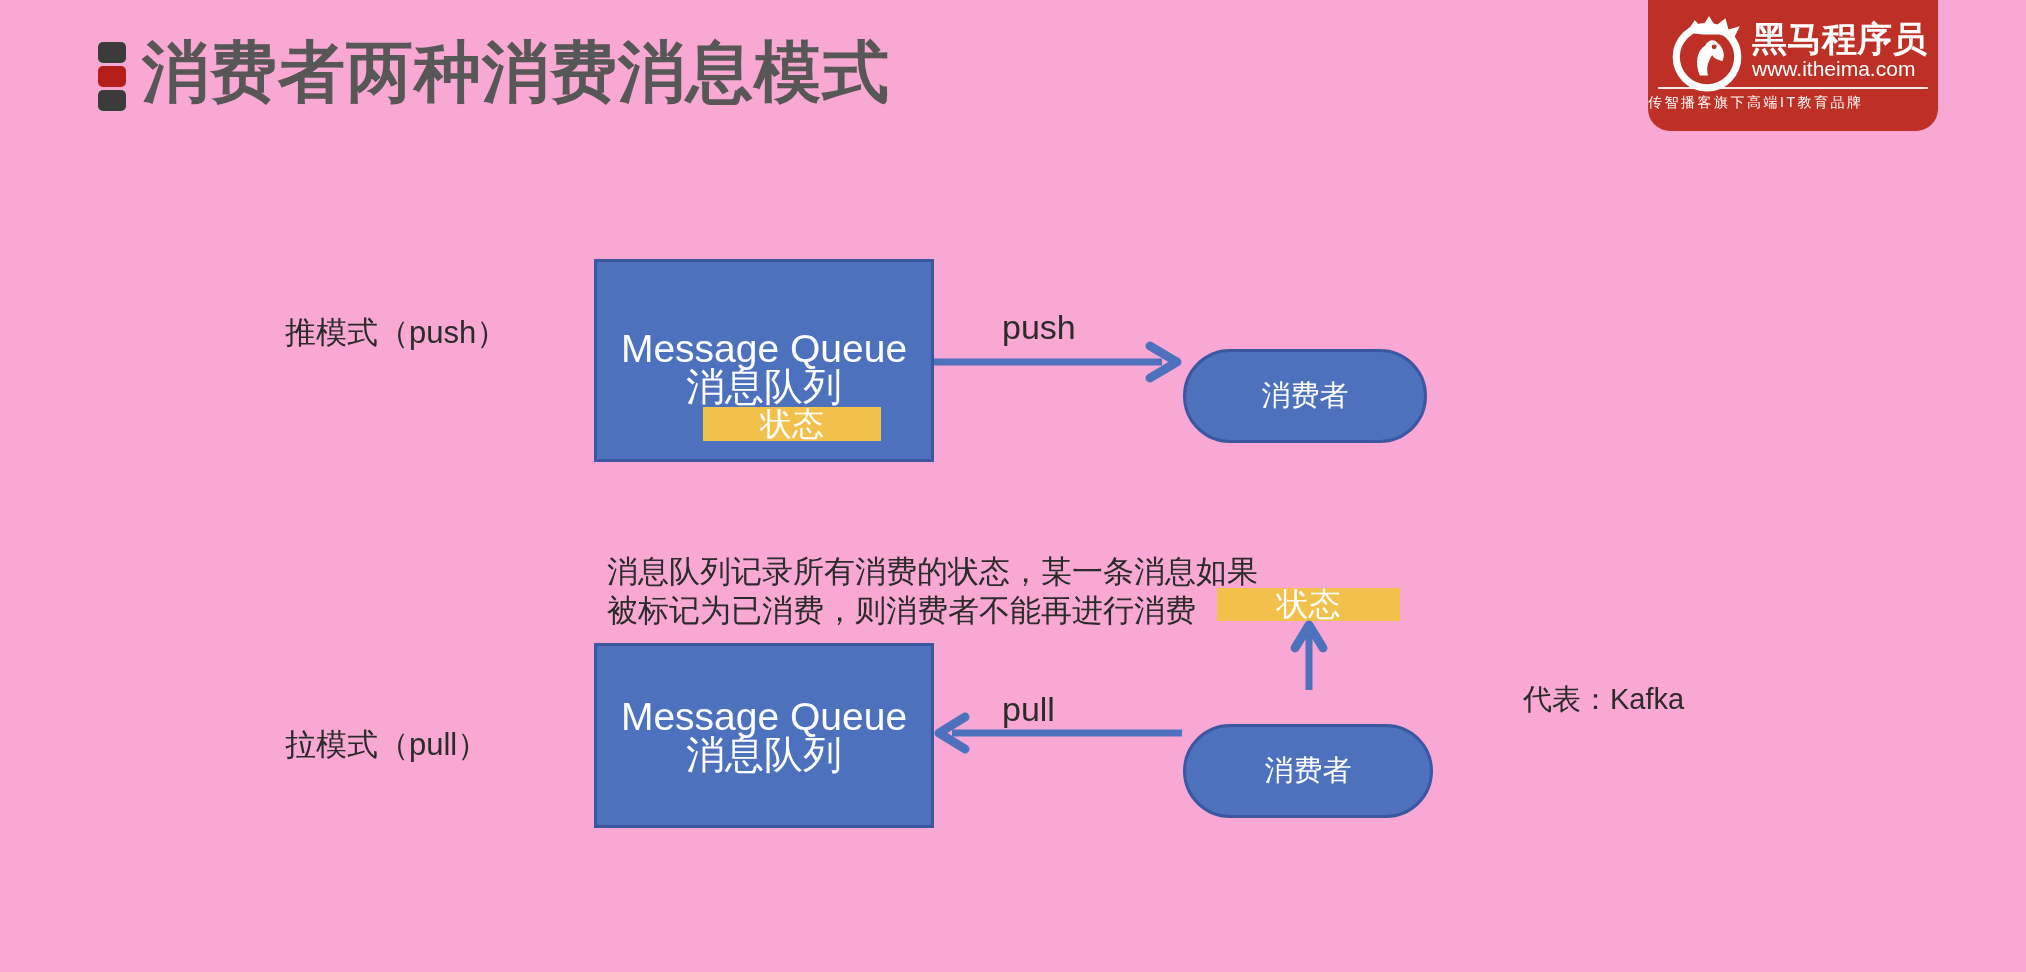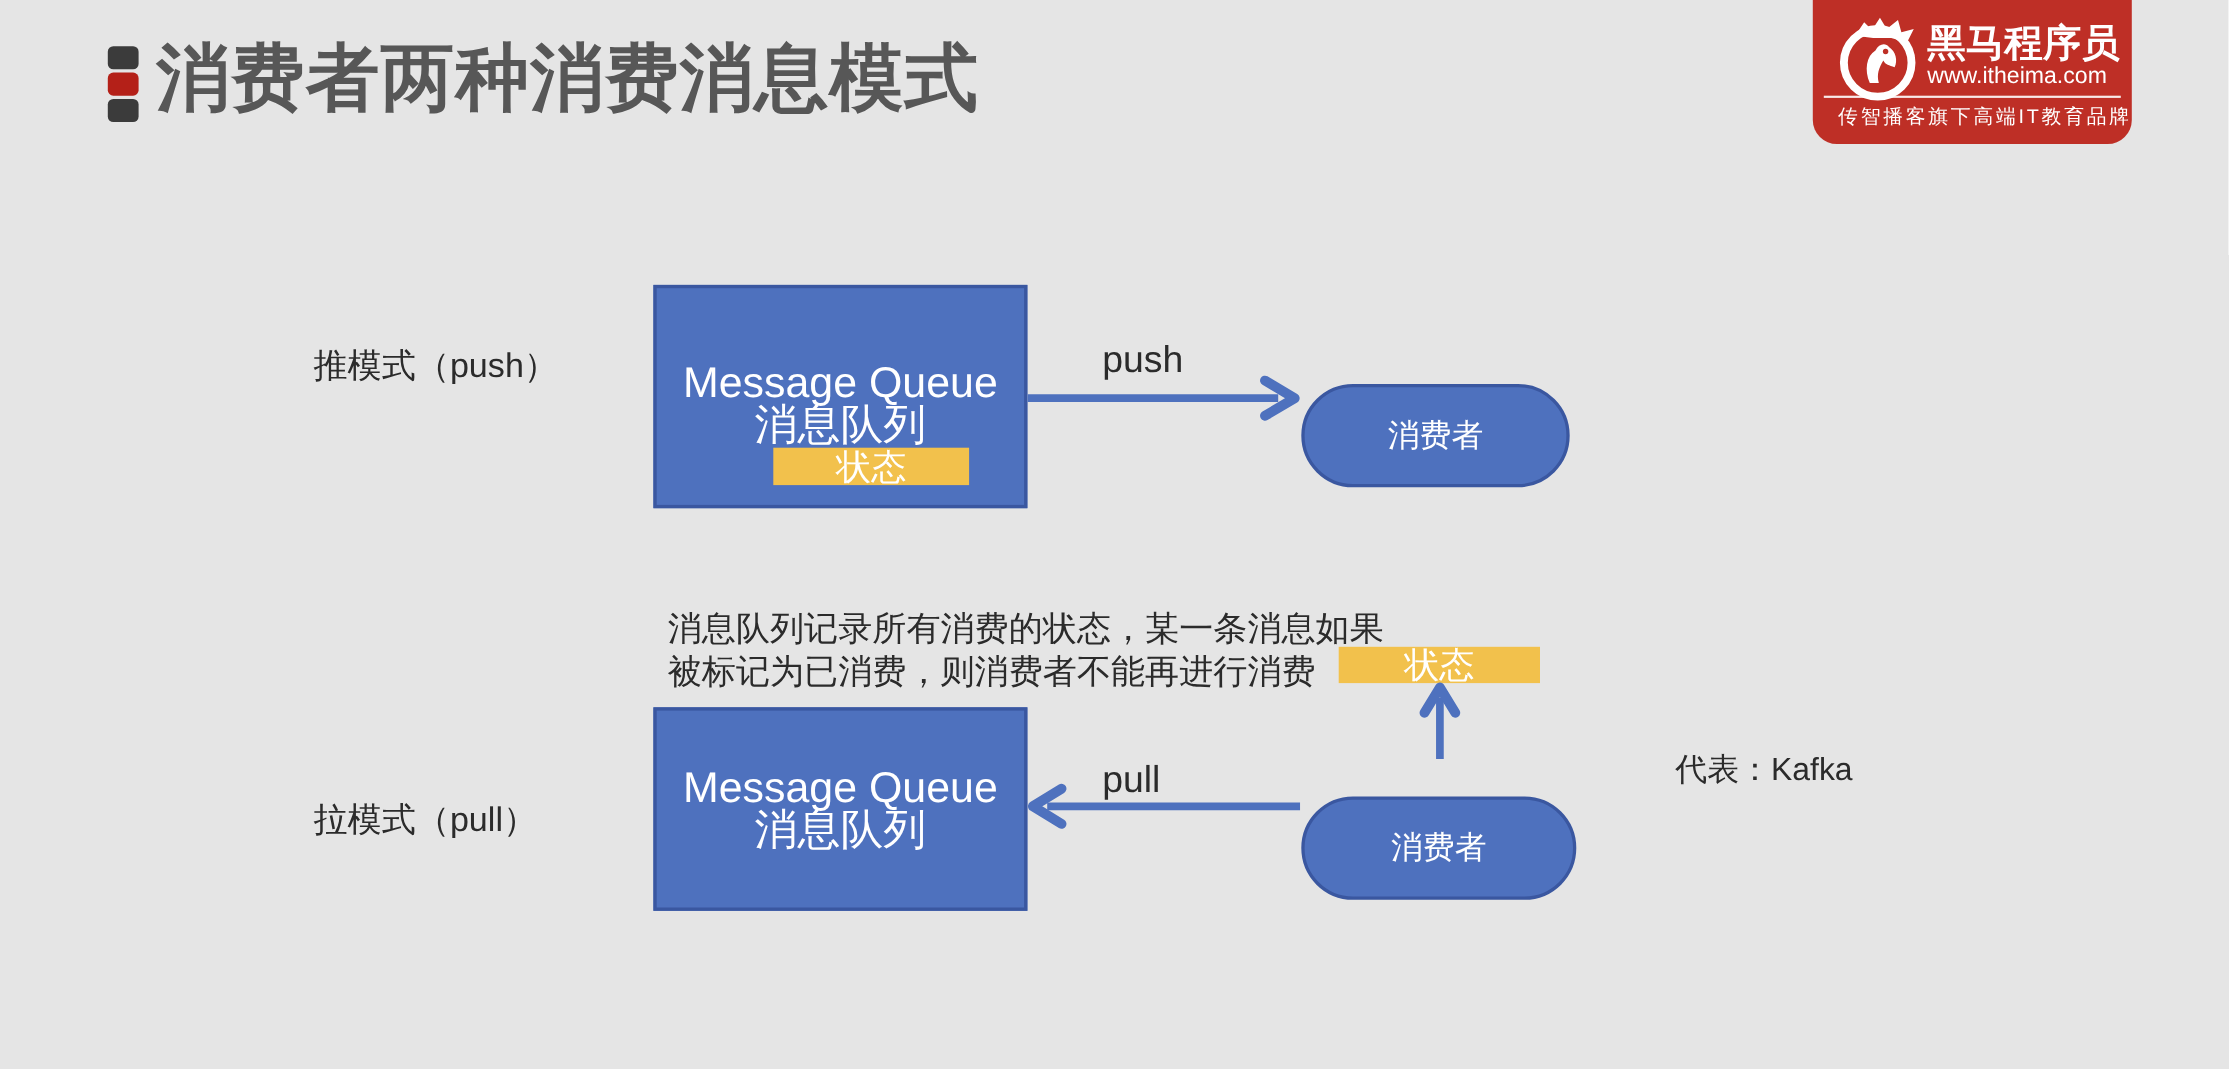--- a/index.html
+++ b/index.html
@@ -1,37 +1,37 @@
 <!DOCTYPE html>
 <html style="--blue: #4E71BE; --blue-border: #3A57A0; --yellow: #F2C14C; --logo-red: #BE2F26; --bullet-red: #B42018; --bullet-dark: #3B3B3B; --title-text: #575757; --body-text: #2B2B2B;"><head>
 <meta charset="utf-8">
 <style>
   html,body{margin:0;padding:0;background:#fff;}
   .slide{
-    position:relative;width:2026px;height:972px;overflow:hidden;background:#e5e5e5;
+    position:relative;width:2026px;height:972px;overflow:hidden;background:#f9a8d4;
     font-family:"Liberation Sans","DejaVu Sans",sans-serif;color:var(--body-text,#2b2b2b);
   }
   
   .title-block{position:absolute;left:98px;top:36px;display:flex;align-items:flex-start;}
   .bullets{display:flex;flex-direction:column;margin-top:6px;}
   .sq{width:28px;height:21px;border-radius:5px;margin-bottom:3px;}
   .sq.dark{background:var(--bullet-dark,#3b3b3b);}
   .sq.red{background:var(--bullet-red,#b42018);}
   .page-title{
     margin:0 0 0 16px;font-size:67px;line-height:72px;font-weight:bold;
     color:var(--title-text,#575757);letter-spacing:1px;white-space:nowrap;
   }
   
   .logo{position:absolute;left:1648px;top:0;width:290px;height:131px;
     background:var(--logo-red,#be2f26);border-radius:0 0 22px 22px;}
   .logo svg{position:absolute;left:18px;top:12px;}
   .logo .brand{position:absolute;left:104px;top:16px;font-size:35px;font-weight:bold;color:#fff;white-space:nowrap;}
   .logo .site{position:absolute;left:104px;top:57px;font-size:21px;color:#fff;white-space:nowrap;}
   .logo .divider{position:absolute;left:10px;right:10px;top:87px;height:2px;background:rgba(255,255,255,.9);}
-  .logo .tagline{position:absolute;left:0;right:0;top:94px;text-align:right;font-size:18px;
+  .logo .tagline{position:absolute;left:0;right:0;top:94px;text-align:left;font-size:14px;
     letter-spacing:2.5px;color:#fff;white-space:nowrap;}
   
   .mode-label{position:absolute;font-size:31px;color:var(--body-text,#2b2b2b);white-space:nowrap;}
   .queue-box{position:absolute;left:594px;width:340px;box-sizing:border-box;
     background:var(--blue,#4e71be);border:3px solid var(--blue-border,#3a57a0);
     display:flex;flex-direction:column;align-items:center;color:#fff;}
   .queue-line{font-size:39px;line-height:38px;text-align:center;}
   .status-bar{box-sizing:border-box;background:var(--yellow,#f2c14c);color:#fff;
     font-size:32px;text-align:center;}
   .stadium{position:absolute;left:1183px;box-sizing:border-box;height:94px;

